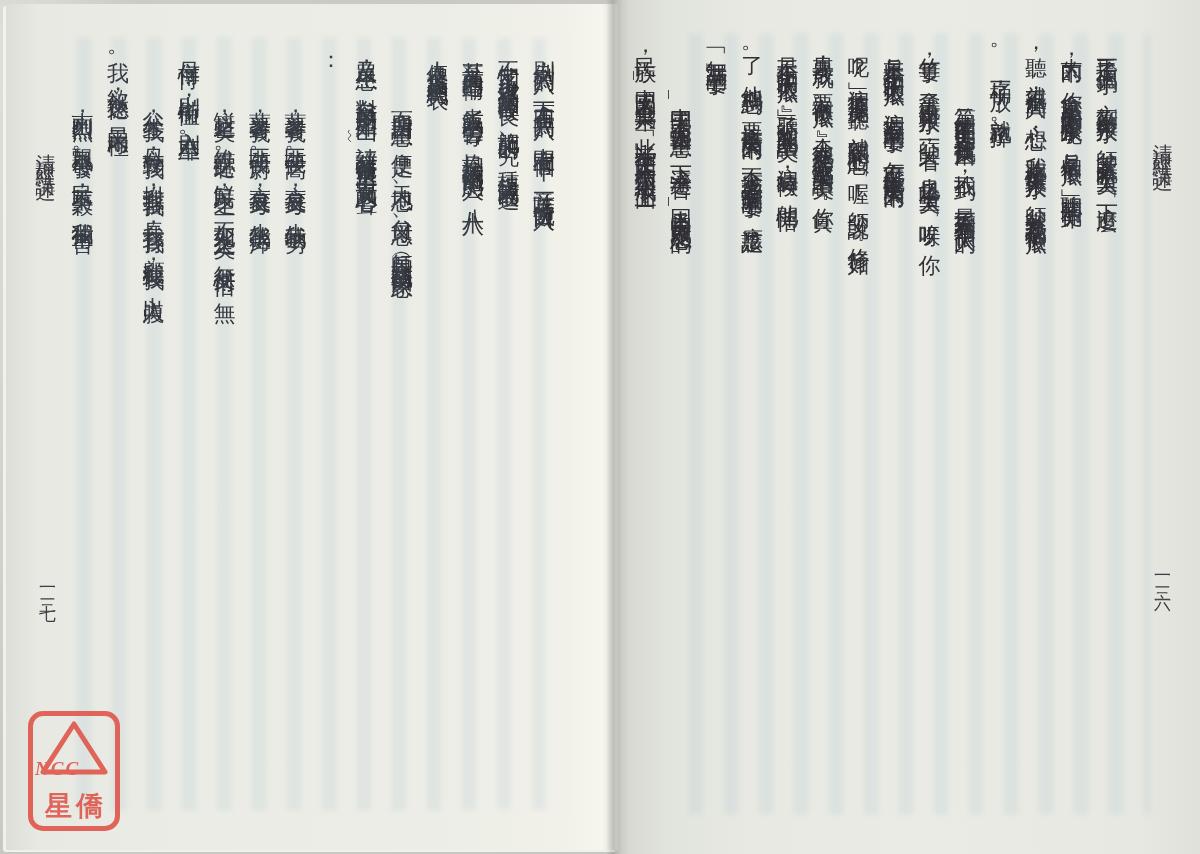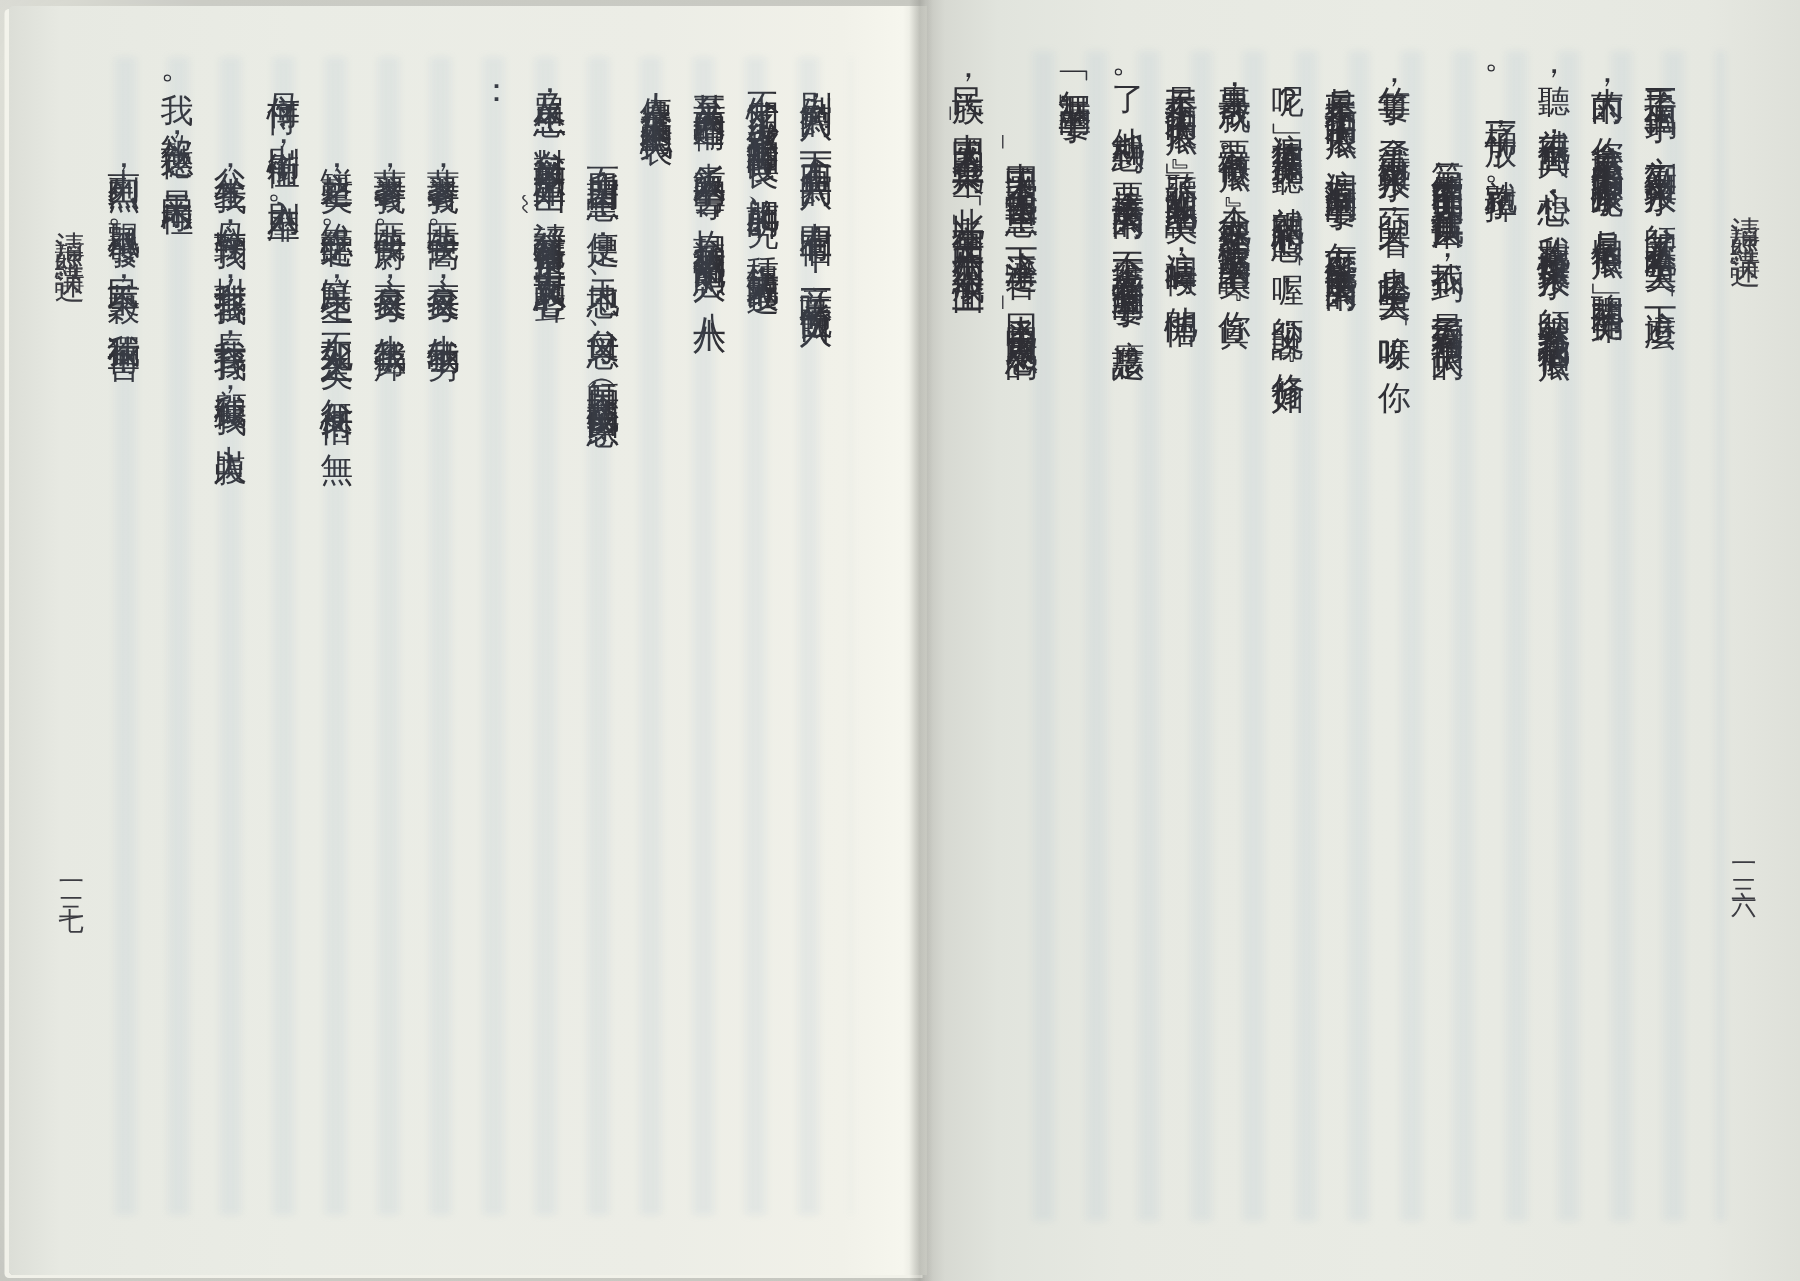--- a/index.html
+++ b/index.html
@@ -99,14 +99,23 @@
       <div class="col">是不折不扣的大傻瓜。』」聽了師父如此的讚美，這個時候，他開悟</div>
       <div class="col">了。他就想到：要接這麼大的雨，不應該拿一個有漏的簍子，應該是</div>
       <div class="col">「無漏」的簍子。</div>
       <div class="col indent"><span class="pn">中國人</span><span>講究「上報四重恩，下濟三途苦」，因爲</span><span class="pn">中國人</span><span>爲感恩的</span></div>
       <div class="col"><span>民族，</span><span class="pn">中國人</span><span>的主食爲米，此「米」字便是由八十八個人組成（上面</span></div>
     </div>
   </div>
 
   <div class="gutter"></div>
 
+  <div class="stamp">
+    <span class="stamp-tri">
+      <svg width="70" height="56" viewBox="0 0 70 56">
+        <polygon points="35,4 66,52 4,52" fill="none" stroke="#e05a50" stroke-width="5" stroke-linejoin="round"></polygon>
+      </svg>
+    </span>
+    <span class="stamp-ncc">NCC</span>
+    <div class="stamp-name">星僑</div>
+  </div>
 
 </div>
 
 </body></html>

